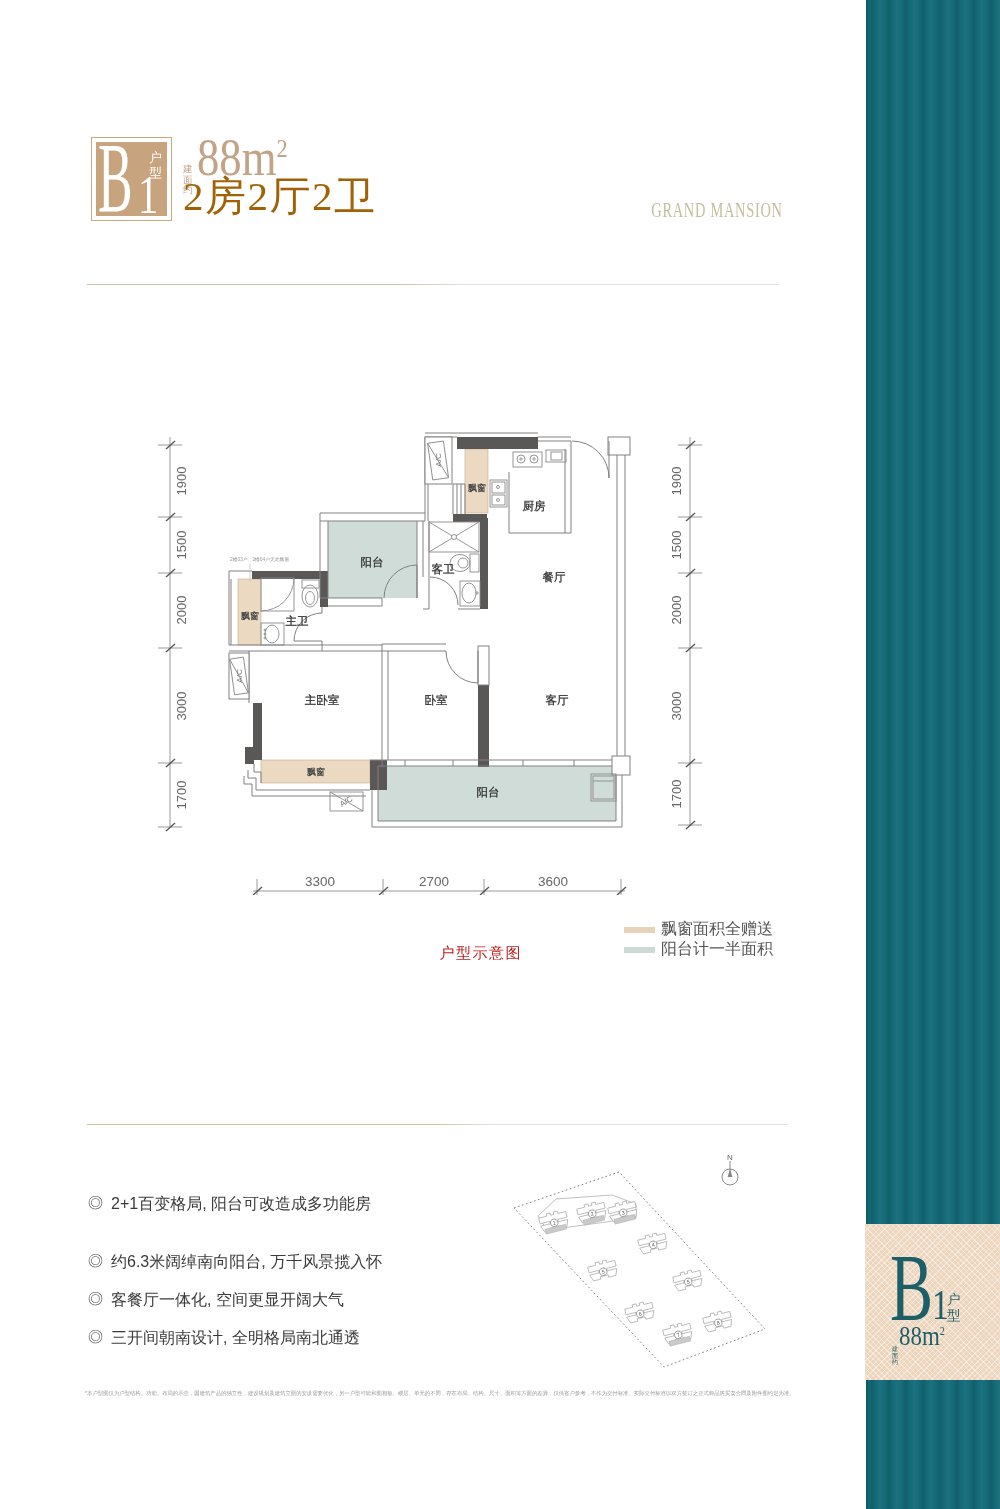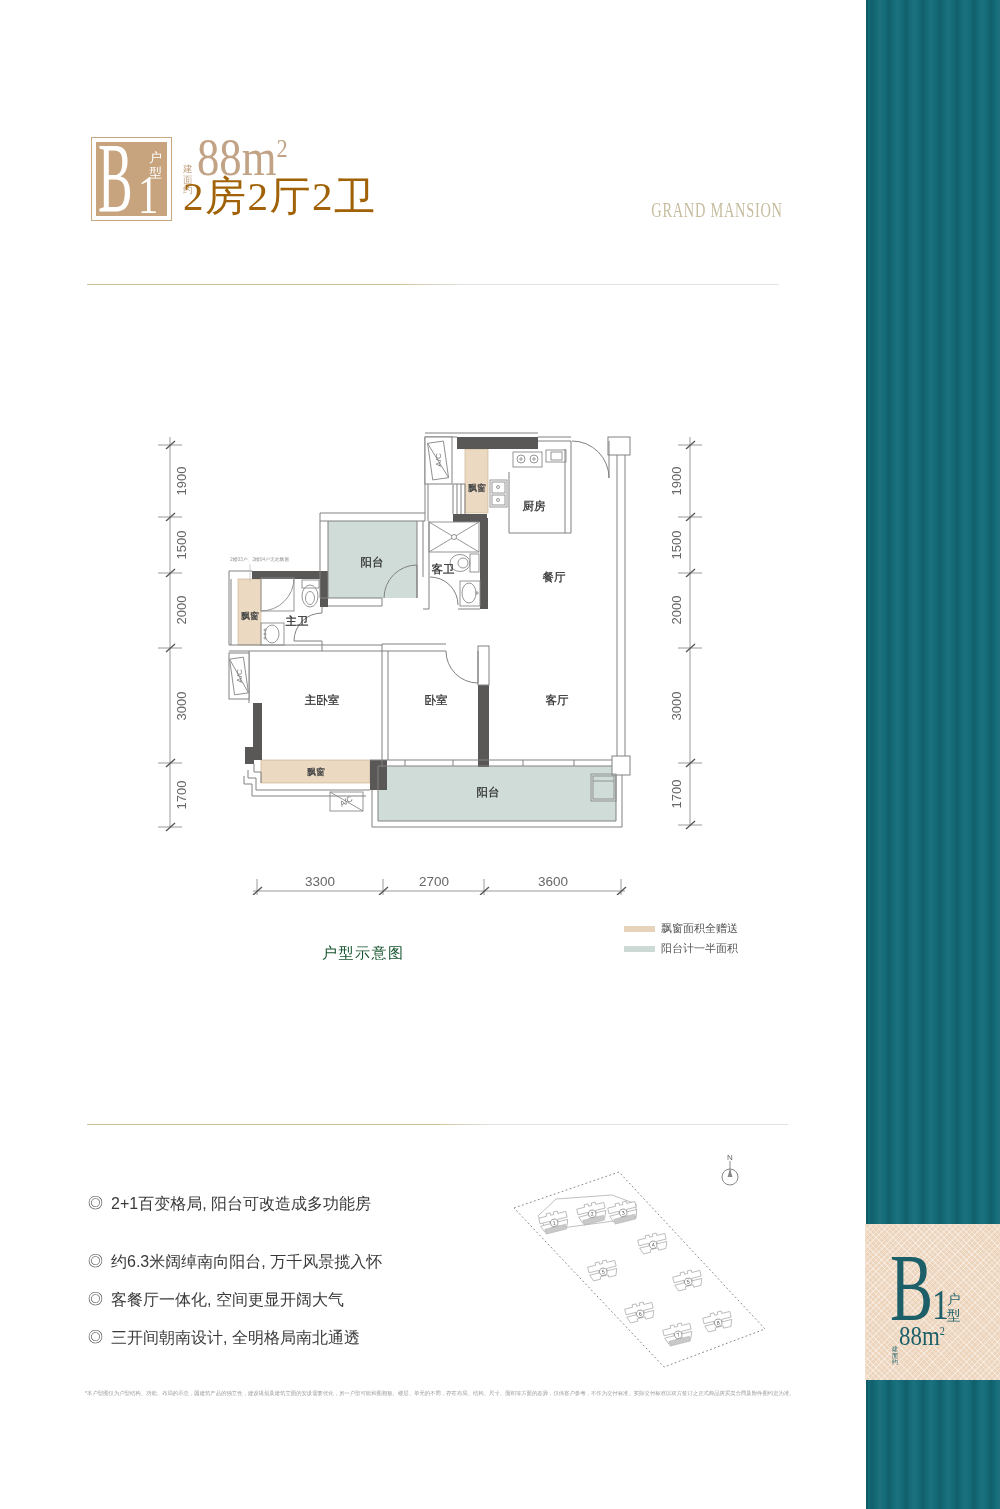--- a/index.html
+++ b/index.html
@@ -33,22 +33,22 @@
   .jmy{left:183px;top:143px;font-size:9.5px;color:#c2a283;width:10px;line-height:10.5px;margin-top:21px;}
   .m88{left:197px;top:132px;font-family:"Liberation Serif",serif;font-size:52px;color:#c2a386;line-height:1;transform:scaleX(0.86);transform-origin:0 0;}
   .m88 sup{font-size:26px;}
   .rooms{left:183px;top:178px;font-family:"Liberation Serif",serif;font-size:41px;color:#a16207;line-height:0.9;letter-spacing:1.5px;}
   .gm{left:597px;top:199px;width:240px;text-align:center;font-family:"Liberation Serif",serif;
       font-size:20px;color:#c6bc9e;letter-spacing:1px;transform:scaleX(0.72);}
   .line1{left:87px;top:284px;width:692px;height:1px;
       background:linear-gradient(to right,#cdc49d 0,#cdc49d 45%,#e3e3e3 55%,#e2e2e2 100%);}
   .line2{left:87px;top:1124px;width:701px;height:1px;
       background:linear-gradient(to right,#cdc49d 0,#cdc49d 50%,#e3e3e3 58%,#e2e2e2 100%);}
-  .caption{left:322px;top:944px;width:200px;text-align:left;font-size:15px;color:#14532d;letter-spacing:1.5px;}
-  .legend{left:624px;top:925px;font-size:11px;color:#555;}
+  .caption{left:322px;top:944px;width:200px;text-align:right;font-size:15px;color:#b91c1c;letter-spacing:1.5px;}
+  .legend{left:624px;top:925px;font-size:16px;color:#555;}
   .legend .row{height:20px;line-height:7px;white-space:nowrap;}
   .legend .sw{display:inline-block;width:31px;height:6px;margin-right:6px;vertical-align:middle;}
   .bullets{left:88px;top:1194px;font-size:16px;color:#3a3a3a;}
   .bullets div{margin-bottom:18px;white-space:nowrap;line-height:20px;}
   .bullets div:first-child{margin-bottom:38px;}
   .bullets .dot{font-size:15px;color:#4a4a4a;margin-right:8px;position:relative;top:-1px;}
   .fine{left:85px;top:1390px;font-size:8px;color:#9a9a9a;transform:scale(0.67);transform-origin:0 0;white-space:nowrap;}
 </style>
 </head>
 <body>

